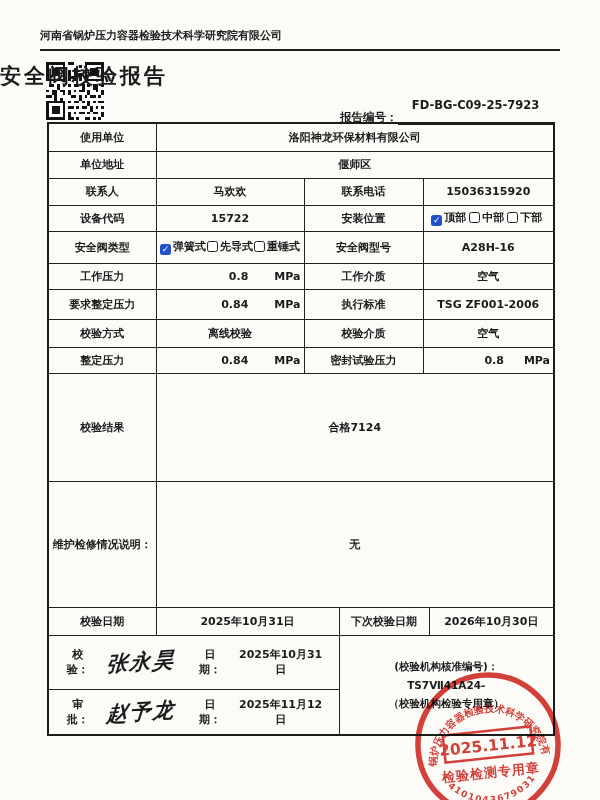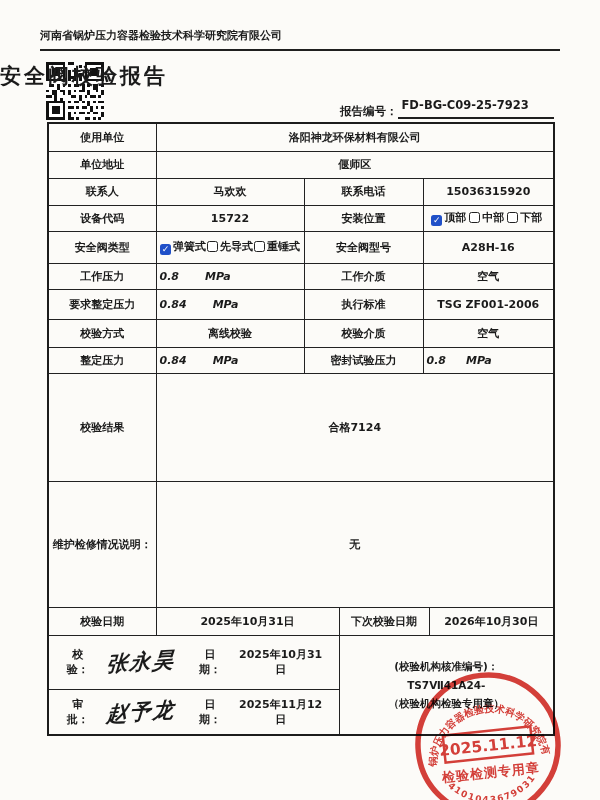--- a/index.html
+++ b/index.html
@@ -23,36 +23,36 @@
   
   .title{
     position:absolute;left:0;right:0;top:62px;text-align:left;
     font-size:21px;font-weight:700;letter-spacing:3px;
   }
   .report-no{
     position:absolute;top:98px;left:340px;
     display:flex;align-items:flex-end;font-size:11.5px;font-weight:700;
   }
   .report-no .val{
-    display:inline-block;min-width:148px;
-    border-bottom:2px solid #1f1f1f;padding:0 4px 5px;
+    display:inline-block;min-width:148px;text-align:center;
+    border-bottom:2px solid #1f1f1f;padding:0 4px 11px;
   }
   
   table.main{
     position:absolute;left:47px;top:122px;
     border-collapse:collapse;table-layout:fixed;width:506px;
     font-size:11px;font-weight:700;
   }
   table.main td{
     border:1.5px solid #222;text-align:center;vertical-align:middle;
     padding:2px 3px;overflow:hidden;
   }
   table.main{border:2px solid #1c1c1c;}
   td.tl{vertical-align:top;text-align:left;padding:6px 8px;}
-  .pres{display:flex;justify-content:flex-start;align-items:center;gap:26px;font-style:italic;}
+  .pres{display:flex;justify-content:flex-end;align-items:center;gap:26px;}
   
   .cb{display:inline-block;width:11px;height:11px;border-radius:2.5px;
       vertical-align:-2px;margin-right:2px;}
   .cb.off{border:1.6px solid #222;background:#fff;box-sizing:border-box;}
   .cb.on{background:#2050c8;color:#fff;font-size:9px;line-height:11px;
       text-align:center;font-weight:700;}
   .optgrp span.optlabel{margin-right:3px;}
   
   .sigrow{display:flex;align-items:center;gap:4px;padding:2px 10px;}
   .sig{

